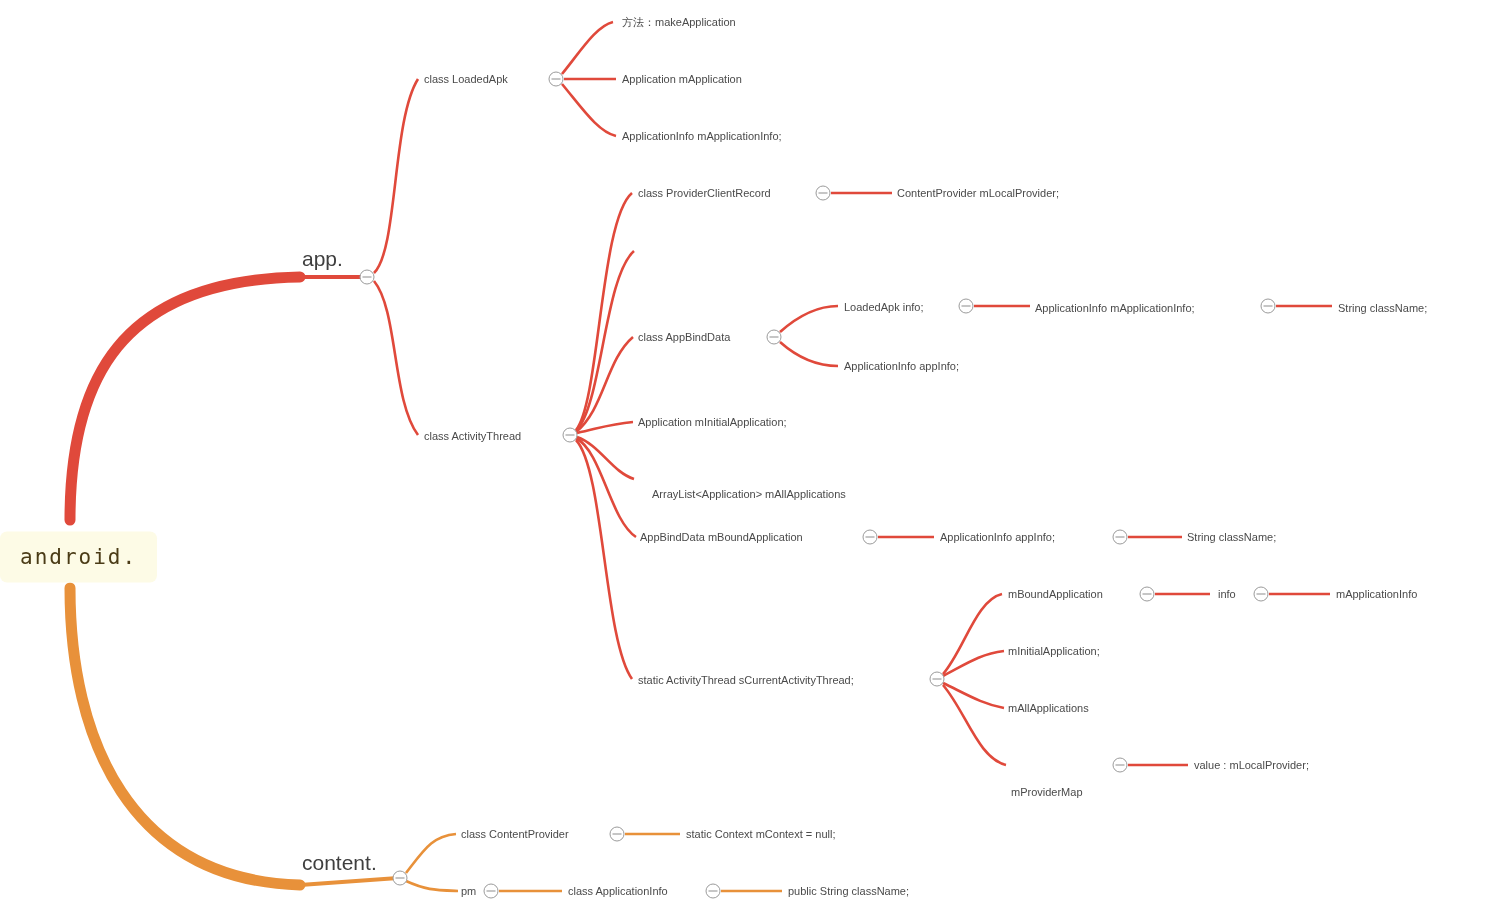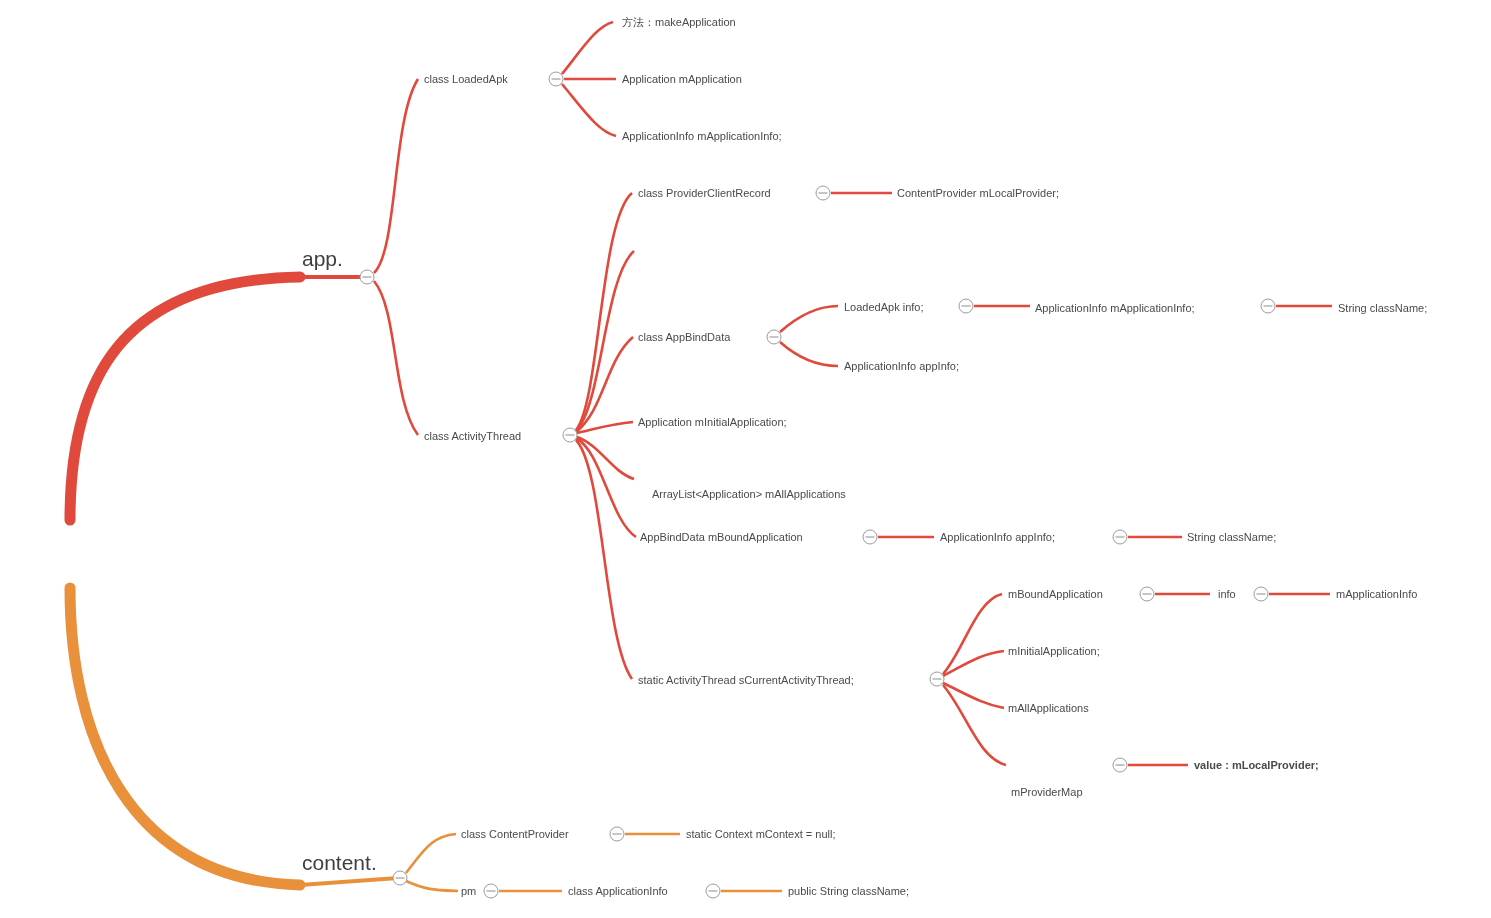--- a/index.html
+++ b/index.html
@@ -105,20 +105,21 @@
     <path d="M406,873 C424,850 432,836 456,834" stroke="#E8913A" stroke-width="2.6" fill="none"></path>
     <path d="M406,881 C426,890 434,890 458,891" stroke="#E8913A" stroke-width="2.6" fill="none"></path>
 
     <path d="M625,834 L680,834" stroke="#E8913A" stroke-width="2.6" fill="none"></path>
 
     <path d="M499,891 L562,891" stroke="#E8913A" stroke-width="2.6" fill="none"></path>
 
     <path d="M721,891 L782,891" stroke="#E8913A" stroke-width="2.6" fill="none"></path>
   </svg>
 
+  <div class="root" style="left:0px;top:557px;">android.</div>
 
   <div class="node lvl1" style="left:302px;top:258px;">app.</div>
   <div class="node lvl1" style="left:302px;top:862px;">content.</div>
 
   <div class="node" style="left:424px;top:79px;text-align:center;">class LoadedApk</div>
   <div class="node" style="left:622px;top:22px;">方法：makeApplication</div>
   <div class="node" style="left:622px;top:79px;">Application mApplication</div>
   <div class="node" style="left:622px;top:136px;">ApplicationInfo mApplicationInfo;</div>
 
   <div class="node" style="left:424px;top:436px;">class ActivityThread</div>
@@ -140,21 +141,21 @@
   <div class="node" style="left:940px;top:537px;">ApplicationInfo appInfo;</div>
   <div class="node" style="left:1187px;top:537px;">String className;</div>
 
   <div class="node" style="left:638px;top:680px;">static ActivityThread sCurrentActivityThread;</div>
   <div class="node" style="left:1008px;top:594px;">mBoundApplication</div>
   <div class="node" style="left:1218px;top:594px;">info</div>
   <div class="node" style="left:1336px;top:594px;">mApplicationInfo</div>
   <div class="node" style="left:1008px;top:651px;">mInitialApplication;</div>
   <div class="node" style="left:1008px;top:708px;">mAllApplications</div>
   <div class="node" style="left:1011px;top:765px;margin-top:27px;">mProviderMap</div>
-  <div class="node" style="left:1194px;top:765px;font-weight:bold;">value : mLocalProvider;</div>
+  <div class="node" style="left:1194px;top:765px;">value : mLocalProvider;</div>
 
   <div class="node" style="left:461px;top:834px;">class ContentProvider</div>
   <div class="node" style="left:686px;top:834px;">static Context mContext = null;</div>
   <div class="node" style="left:461px;top:891px;">pm</div>
   <div class="node" style="left:568px;top:891px;text-align:right;">class ApplicationInfo</div>
   <div class="node" style="left:788px;top:891px;">public String className;</div>
 
   <div class="toggle" style="left:367px;top:277px;"></div>
   <div class="toggle" style="left:556px;top:79px;"></div>
   <div class="toggle" style="left:570px;top:435px;"></div>

